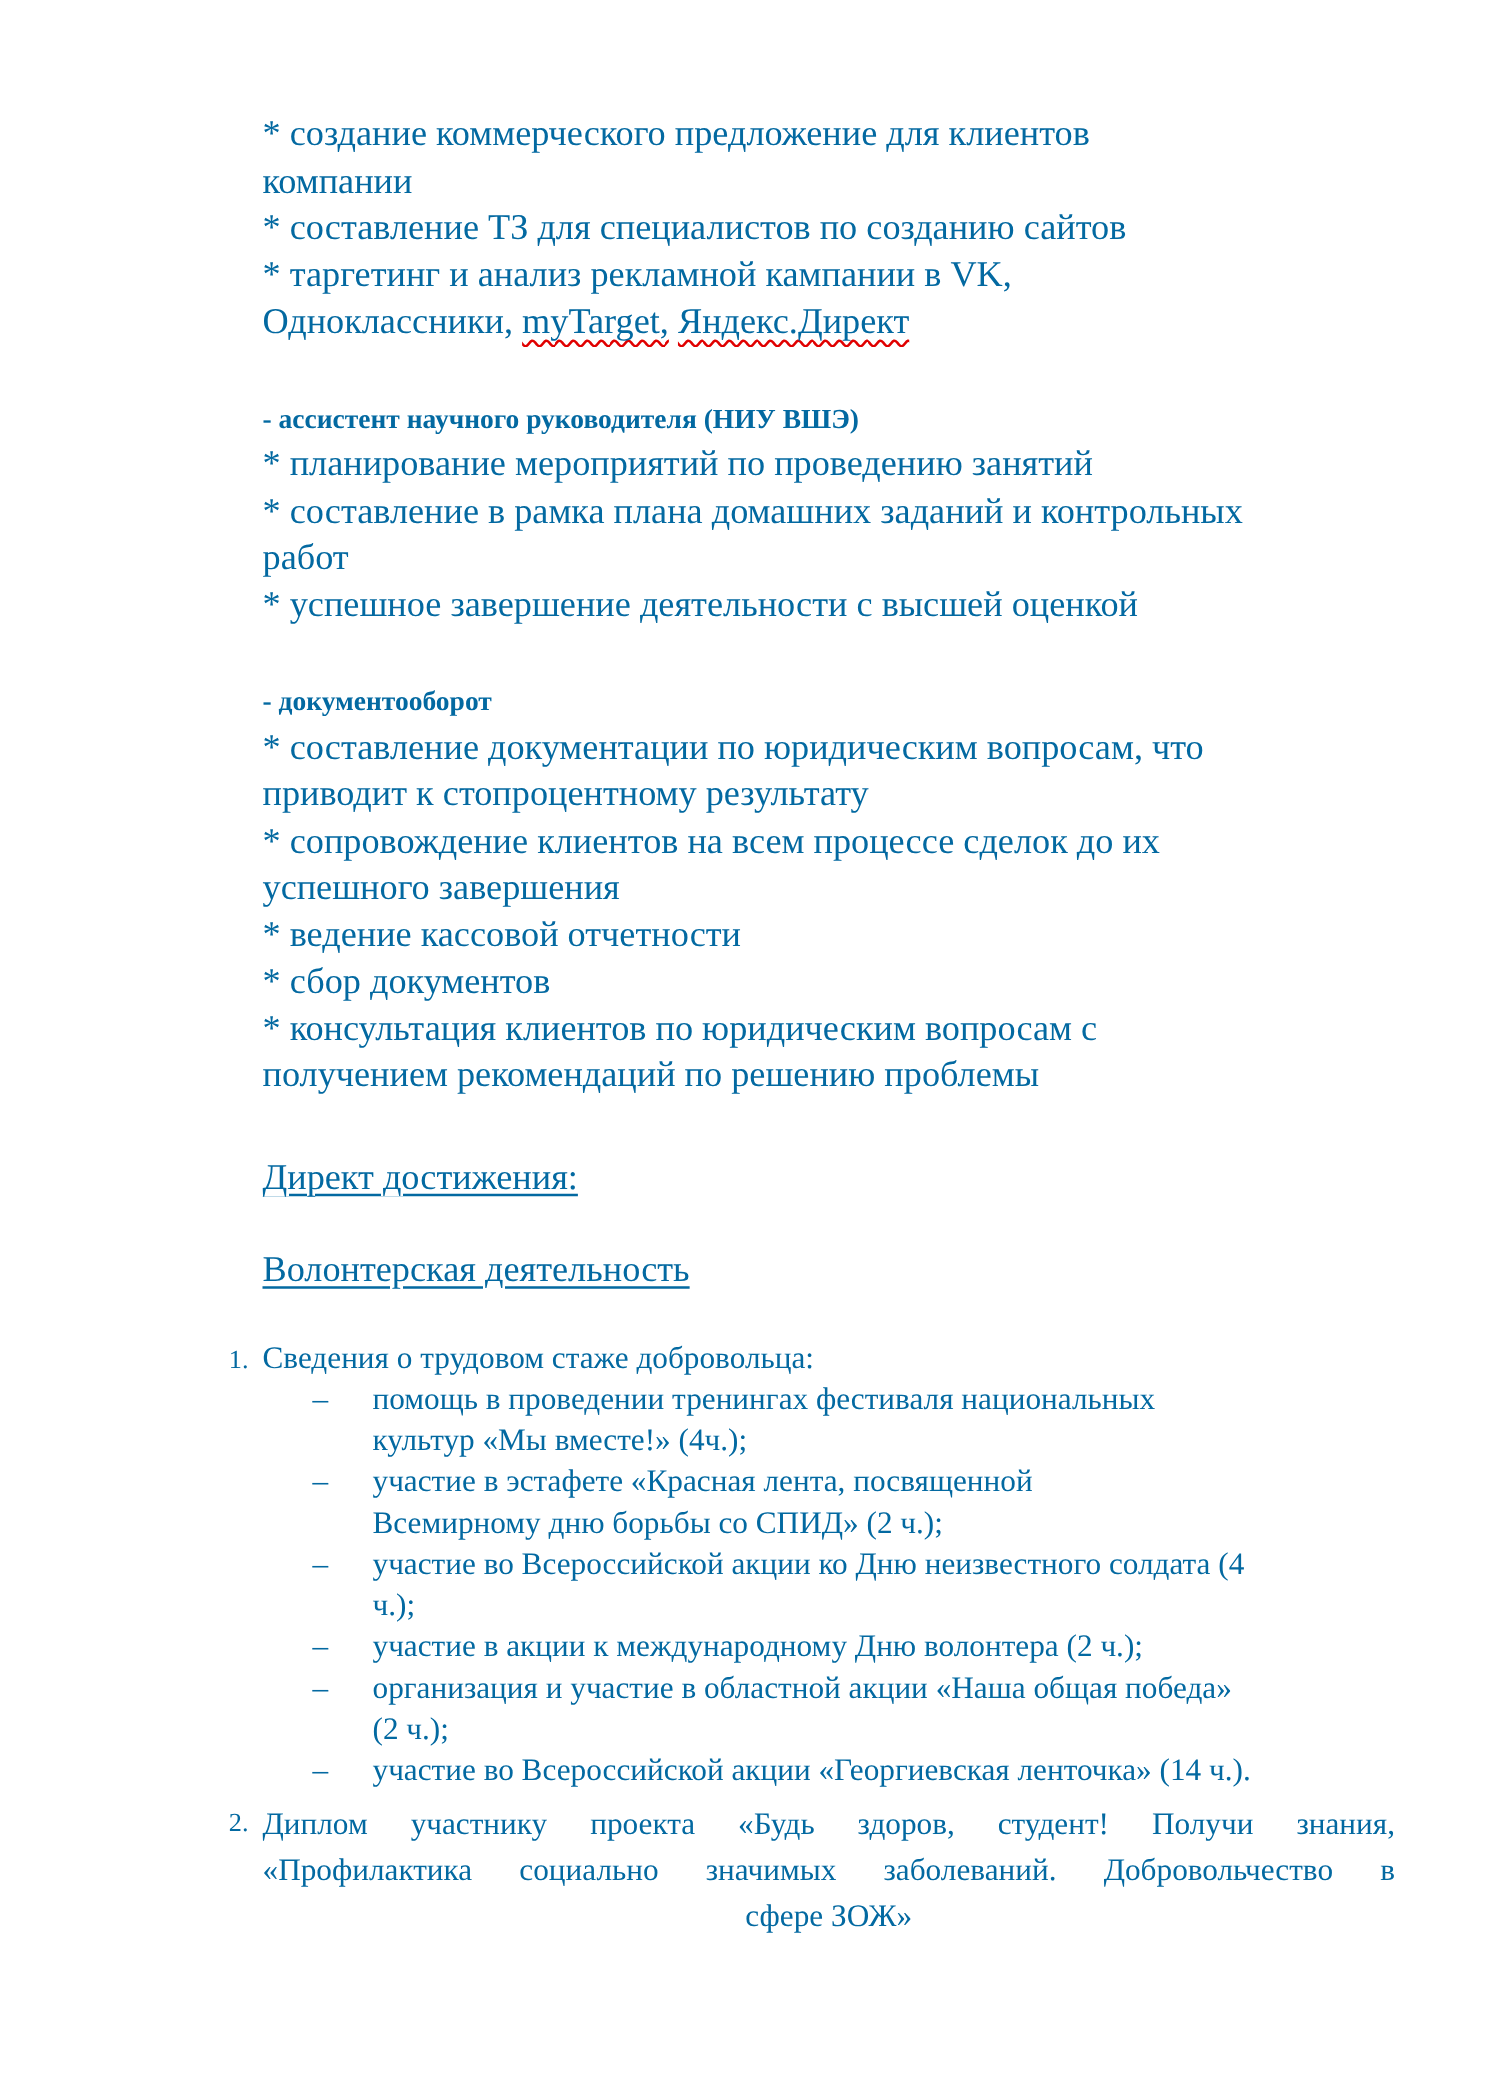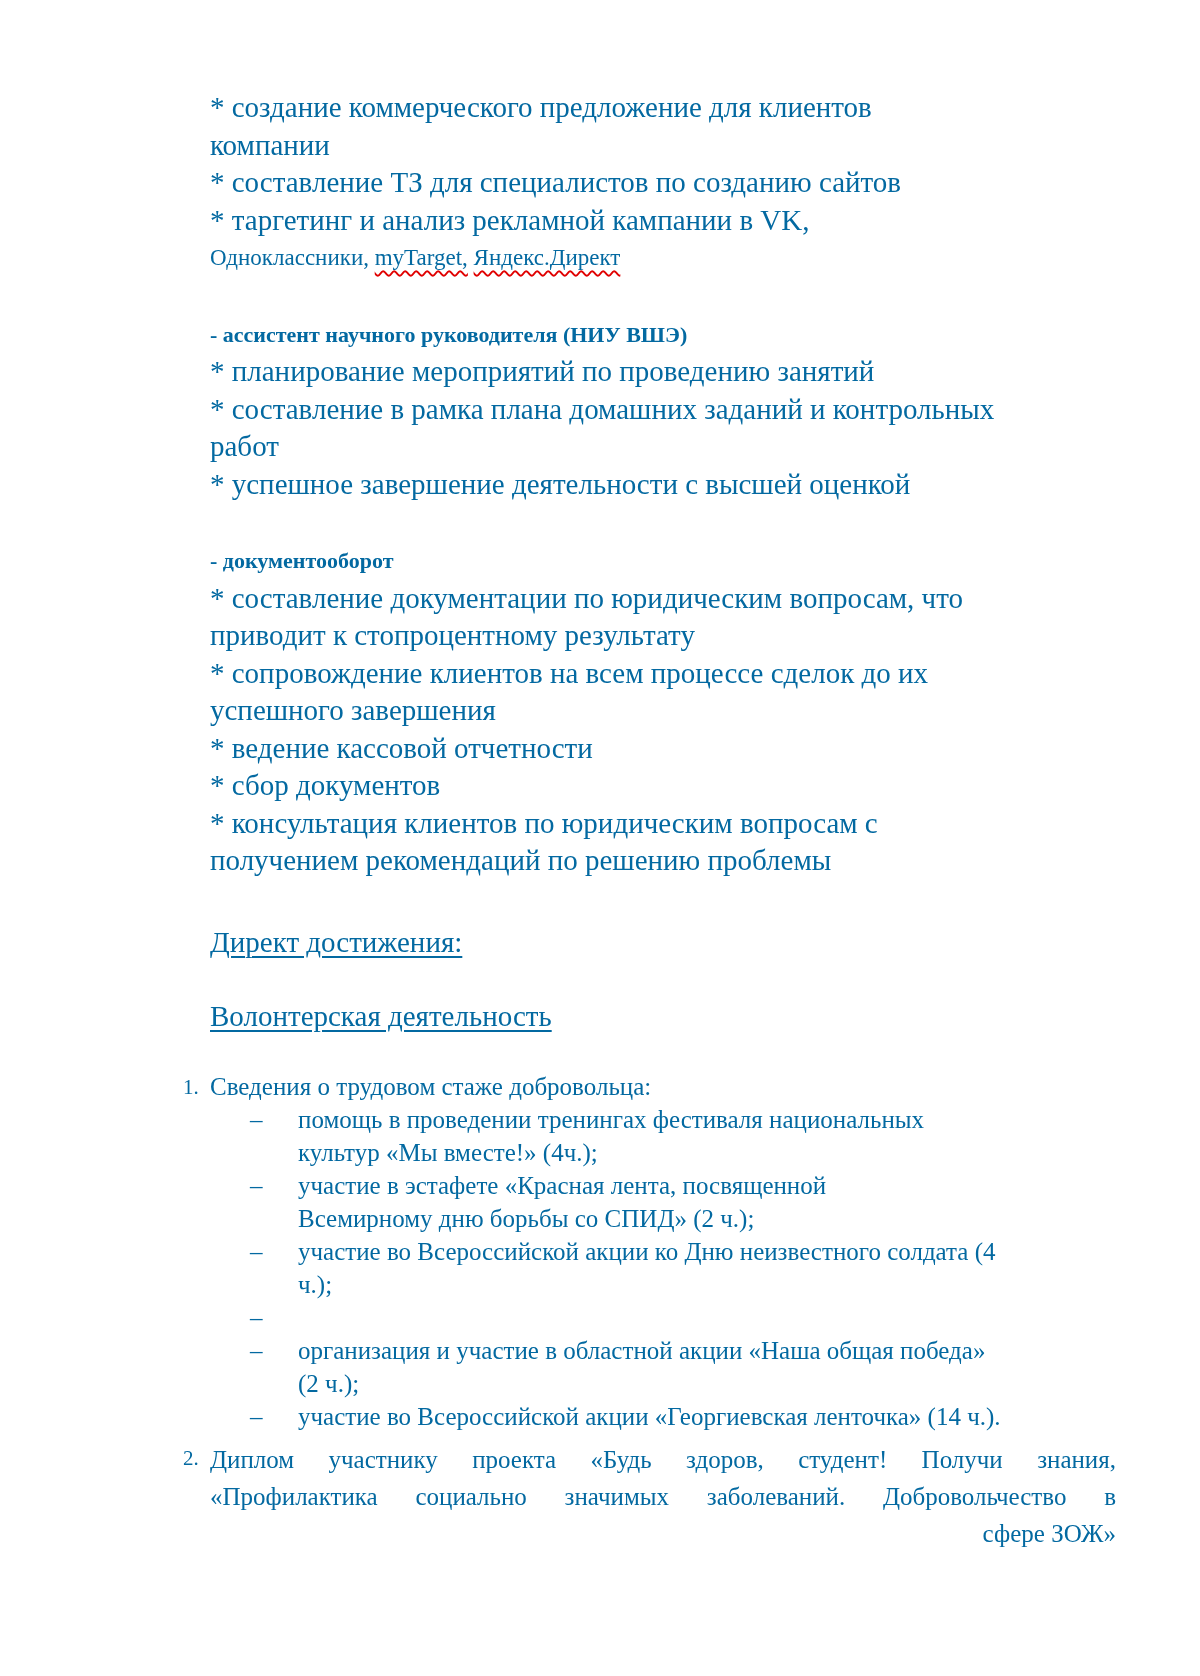--- a/index.html
+++ b/index.html
@@ -20,21 +20,21 @@
     padding: 89px 0 0 210px;
     width: 906px;
   }
   
   .para {
     font-size: 29px;
     line-height: 37.5px;
     white-space: pre;
   }
   .tail-line {
-    font-size: 23px;
+    font-size: 29px;
     line-height: 37.5px;
     white-space: pre;
   }
   .squiggle {
     text-decoration: underline;
     text-decoration-style: wavy;
     text-decoration-color: #e00000;
     text-decoration-thickness: 2px;
     text-underline-offset: 5px;
     text-decoration-skip-ink: none;
@@ -94,21 +94,21 @@
     margin-top: 8px;
     font-size: 25px;
     line-height: 37px;
   }
   .jline {
     text-align: justify;
     text-align-last: justify;
     white-space: pre;
   }
   .jline-last {
-    text-align: right;
+    text-align: center;
     white-space: pre;
   }
 </style>
 </head>
 <body>
 
 <div class="page">
   <div class="content">
 
     <div class="para">* создание коммерческого предложение для клиентов
@@ -157,20 +157,21 @@
         <div class="dash-text">участие в эстафете «Красная лента, посвященной
 Всемирному дню борьбы со СПИД» (2 ч.);</div>
       </div>
       <div class="dash-row">
         <span class="dash-marker">–</span>
         <div class="dash-text">участие во Всероссийской акции ко Дню неизвестного солдата (4
 ч.);</div>
       </div>
       <div class="dash-row">
         <span class="dash-marker">–</span>
+        <div class="dash-text">участие в акции к международному Дню волонтера (2 ч.);</div>
       </div>
       <div class="dash-row">
         <span class="dash-marker">–</span>
         <div class="dash-text">организация и участие в областной акции «Наша общая победа»
 (2 ч.);</div>
       </div>
       <div class="dash-row">
         <span class="dash-marker">–</span>
         <div class="dash-text">участие во Всероссийской акции «Георгиевская ленточка» (14 ч.).</div>
       </div>

